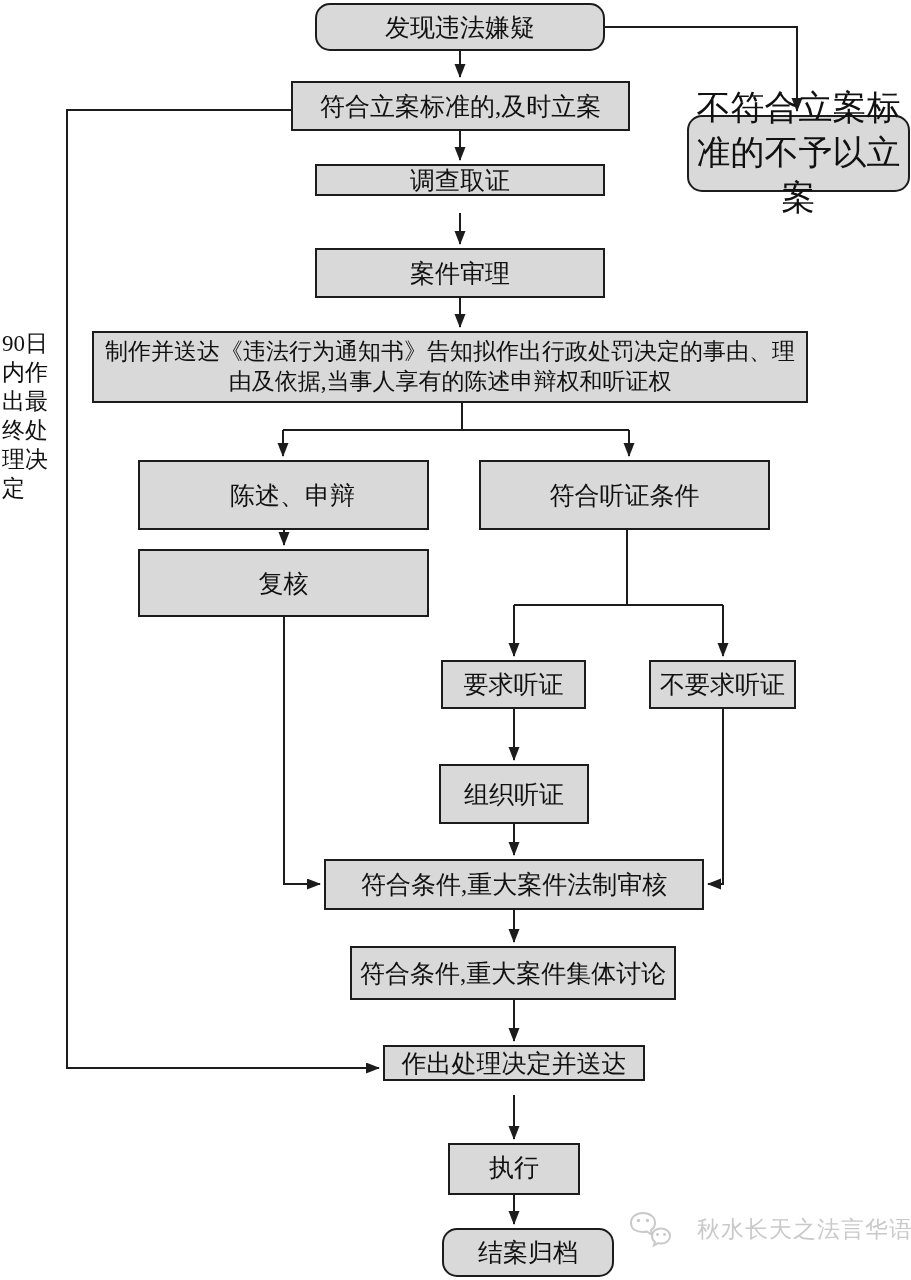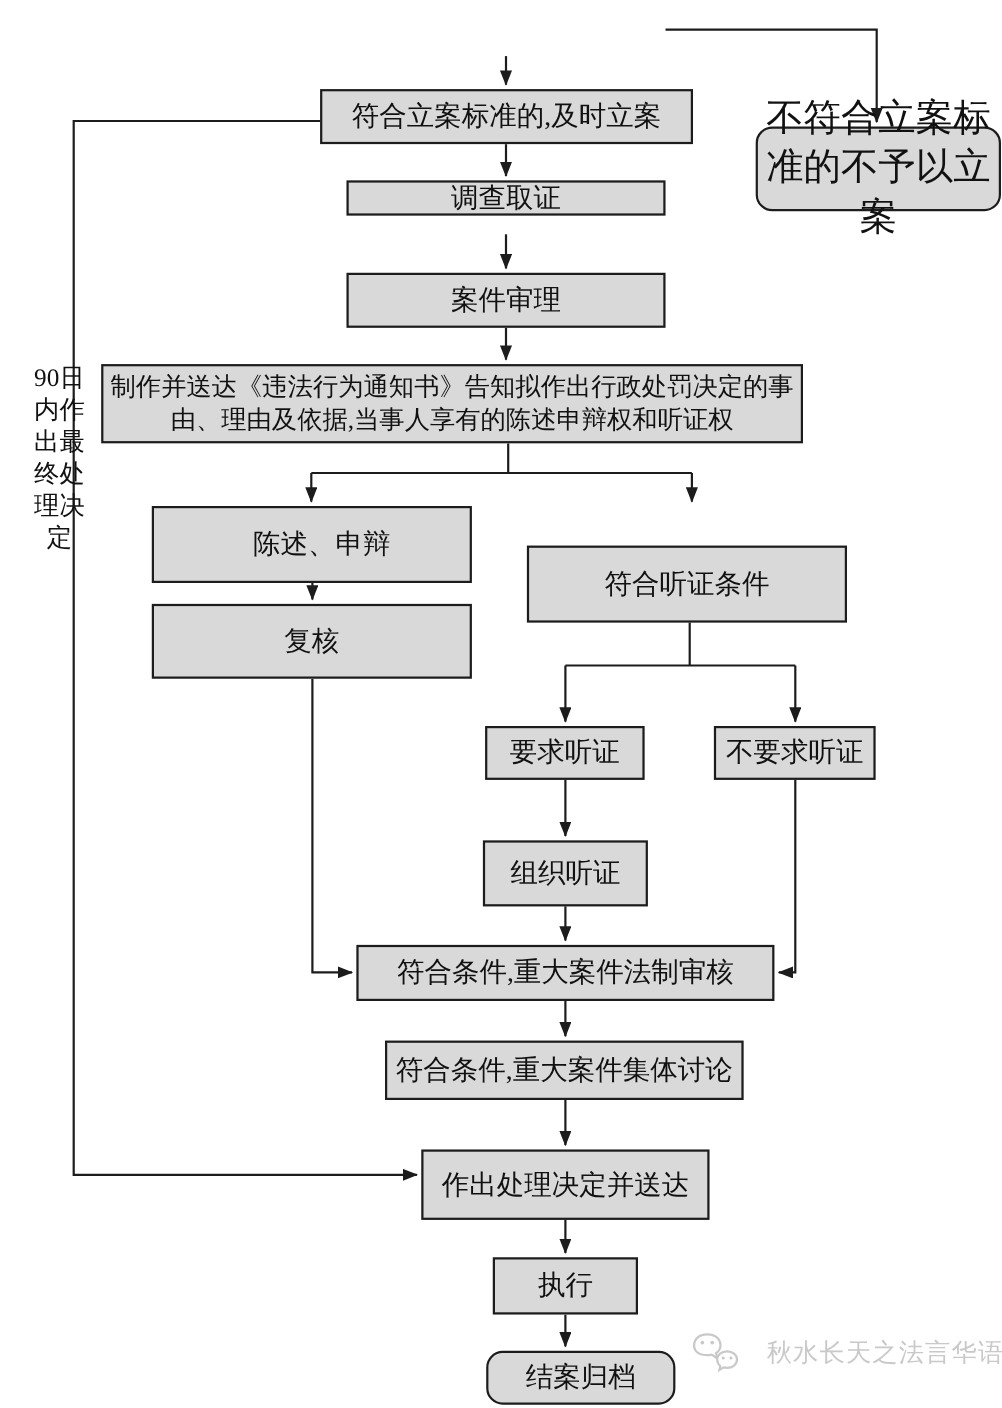--- a/index.html
+++ b/index.html
@@ -22,23 +22,22 @@
     line-height:1.32;
     text-align:center;
     padding:0 6px;
   }
   .rounded{border-radius:15px;}
   .big{font-size:23px;}
   .sidenote{
     position:absolute;
     left:2px;top:329px;width:58px;
     font-size:23px;line-height:29px;
-    color:#111;text-align:center;
+    color:#111;
     word-break:break-all;
-    margin-left:23px;
   }
   .watermark{
     position:absolute;left:628px;top:1210px;
     display:flex;align-items:center;gap:23px;
     color:#c9c9c9;font-size:23px;white-space:nowrap;
     letter-spacing:1px;
   }
 </style>
 </head>
 <body>
@@ -71,48 +70,49 @@
       <path d="M284,617 L284,884 L320,884" marker-end="url(#arw)"></path>
       <path d="M723,709 L723,884 L708,884" marker-end="url(#arw)"></path>
       <path d="M514,910 L514,942" marker-end="url(#arw)"></path>
       <path d="M514,1000 L514,1041" marker-end="url(#arw)"></path>
       <path d="M514,1095 L514,1139" marker-end="url(#arw)"></path>
       <path d="M514,1195 L514,1224" marker-end="url(#arw)"></path>
       <path d="M291,110 L67,110 L67,1068 L379,1068" marker-end="url(#arw)"></path>
     </g>
   </svg>
 
+  <div class="node rounded" style="left:315px;top:3px;width:290px;height:48px;">发现违法嫌疑</div>
 
   <div class="node" style="left:291px;top:81px;width:339px;height:50px;">符合立案标准的,及时立案</div>
 
   <div class="node rounded" style="left:687px;top:115px;width:223px;height:77px;font-size:34px;">不符合立案标准的不予以立案</div>
 
   <div class="node" style="left:315px;top:164px;width:290px;height:32px;">调查取证</div>
 
   <div class="node" style="left:315px;top:248px;width:290px;height:50px;">案件审理</div>
 
-  <div class="node big" style="left:92px;top:331px;width:638px;height:72px;">制作并送达《违法行为通知书》告知拟作出行政处罚决定的事由、理由及依据,当事人享有的陈述申辩权和听证权</div>
+  <div class="node big" style="left:92px;top:331px;width:716px;height:72px;">制作并送达《违法行为通知书》告知拟作出行政处罚决定的事由、理由及依据,当事人享有的陈述申辩权和听证权</div>
 
   <div class="node" style="left:138px;top:460px;width:291px;height:70px;padding-left:24px;">陈述、申辩</div>
 
-  <div class="node" style="left:479px;top:460px;width:291px;height:70px;margin-top:36px;">符合听证条件</div>
+  <div class="node" style="left:479px;top:460px;width:291px;height:70px;">符合听证条件</div>
 
   <div class="node" style="left:138px;top:549px;width:291px;height:68px;">复核</div>
 
   <div class="node" style="left:441px;top:660px;width:145px;height:49px;">要求听证</div>
 
   <div class="node" style="left:649px;top:660px;width:147px;height:49px;">不要求听证</div>
 
   <div class="node" style="left:439px;top:764px;width:150px;height:60px;">组织听证</div>
 
   <div class="node" style="left:324px;top:859px;width:380px;height:51px;">符合条件,重大案件法制审核</div>
 
   <div class="node" style="left:350px;top:946px;width:326px;height:54px;">符合条件,重大案件集体讨论</div>
 
-  <div class="node" style="left:383px;top:1045px;width:262px;height:64px;">作出处理决定并送达</div>
+  <div class="node" style="left:383px;top:1045px;width:262px;height:36px;">作出处理决定并送达</div>
 
   <div class="node" style="left:448px;top:1143px;width:132px;height:52px;font-family:Liberation Mono, monospace;">执行</div>
 
   <div class="node rounded" style="left:442px;top:1228px;width:172px;height:49px;">结案归档</div>
 
   <div class="sidenote">90日内作出最终处理决定</div>
 
   <div class="watermark">
     <svg width="46" height="38" viewBox="0 0 46 38">
       <g fill="none" stroke="#c9c9c9" stroke-width="2">

